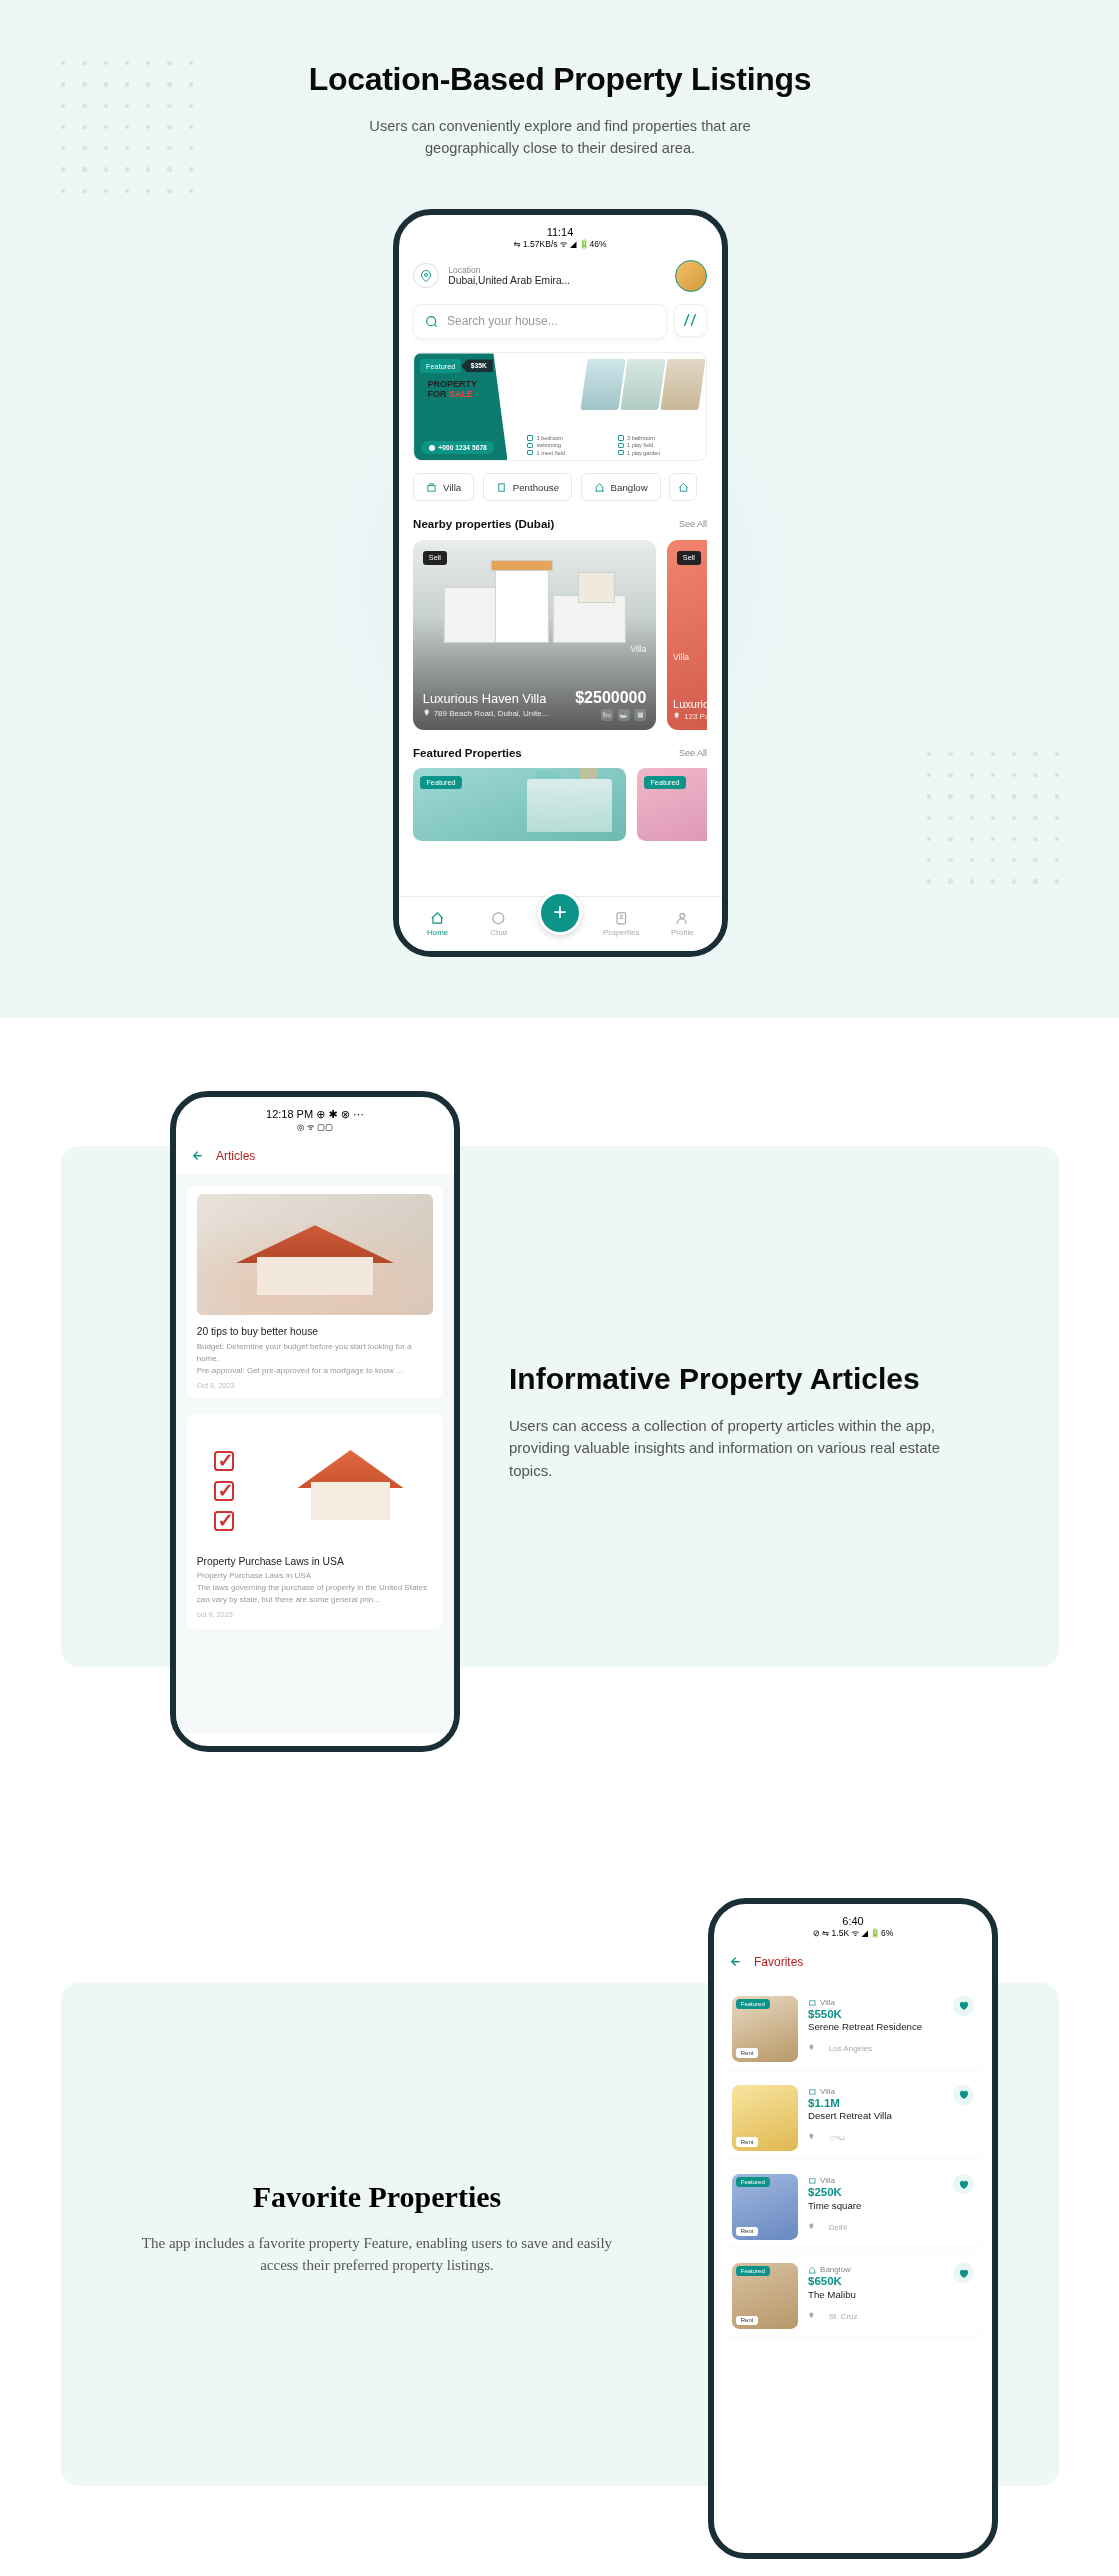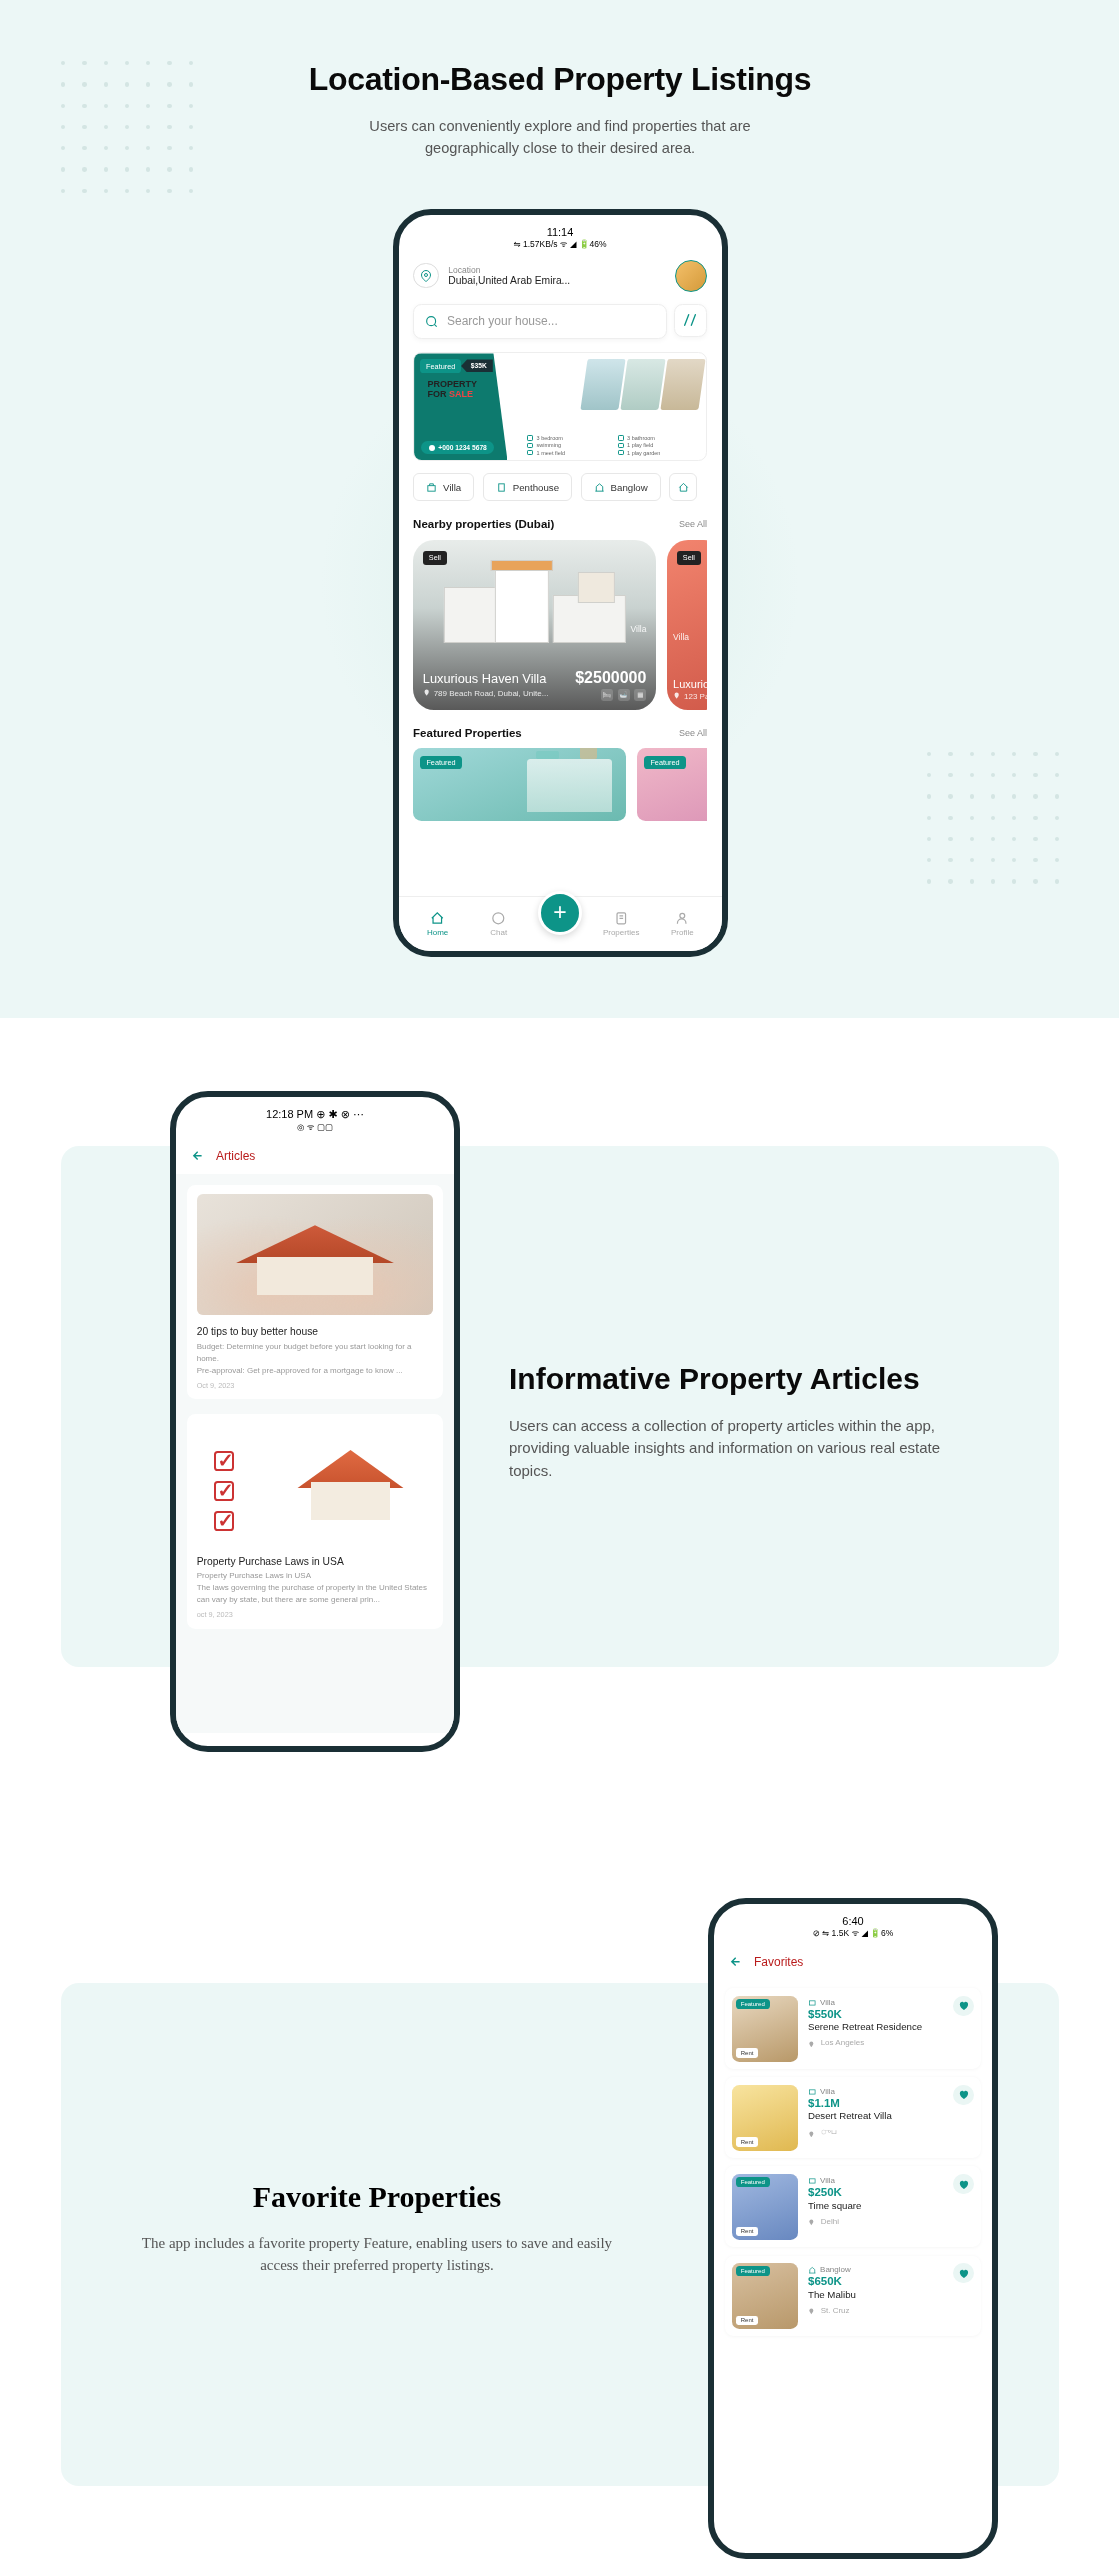--- a/index.html
+++ b/index.html
@@ -53,21 +53,21 @@
 
 .chips { display: flex; gap: 8.5px; margin-top: 12px; overflow: hidden; }
 .chip { flex: 0 0 auto; padding: 7.3px 12px; border-radius: 6px; background: #fff; border: 0.6px solid #e7e7e7; font-size: 9.7px; display: flex; align-items: center; gap: 6px; color: #333; }
 .chip svg { color: #0d9488; }
 
 .sec-head { display: flex; justify-content: space-between; align-items: center; margin-top: 17px; }
 .sec-head .t { font-size: 11.5px; font-weight: 700; color: #111; }
 .sec-head .a { font-size: 9px; color: #888; }
 
 .cards-row { display: flex; gap: 11px; margin-top: 9.7px; overflow: hidden; }
-.prop-card { flex: 0 0 243px; height: 170px; border-radius: 21px; background: linear-gradient(180deg, #e8ecea 0%, #c9d2d0 40%, rgba(0,0,0,0.65) 100%); position: relative; color: #fff; padding: 9.7px; }
+.prop-card { flex: 0 0 243px; height: 190px; border-radius: 11px; background: linear-gradient(180deg, #e8ecea 0%, #c9d2d0 40%, rgba(0,0,0,0.65) 100%); position: relative; color: #fff; padding: 9.7px; }
 .prop-card .houses { position: absolute; top: 24px; left: 50%; transform: translateX(-50%); width: 75%; height: 79px; }
 .house-block { position: absolute; background: #f3f3f1; border: 0.6px solid #d0d0cc; }
 .sell-tag { background: #222; font-size: 7.3px; padding: 2.4px 6px; border-radius: 3px; }
 .card-bottom { position: absolute; left: 9.7px; right: 9.7px; bottom: 8.5px; }
 .type-label { font-size: 8.5px; text-align: right; opacity: 0.9; }
 .title-row { display: flex; justify-content: space-between; align-items: baseline; margin-top: 1.2px; }
 .prop-title { font-size: 12.8px; font-weight: 400; margin-top: 36px; }
 .prop-price { font-size: 16px; font-weight: 700; }
 .addr-row { font-size: 8px; opacity: 0.85; margin-top: 2.4px; display: flex; align-items: flex-start; gap: 3.6px; }
 .amenities { display: flex; gap: 4.9px; margin-left: auto; }
@@ -116,21 +116,21 @@
 
 .fav-list { padding: 8.5px 11px; }
 .fav-row { display: flex; gap: 9.7px; background: #fff; border-radius: 8.5px; padding: 7.3px; margin-bottom: 8.5px; box-shadow: 0 0.6px 3.6px rgba(0,0,0,0.04); position: relative; }
 .fav-img { width: 66px; height: 66px; border-radius: 7.3px; background: linear-gradient(160deg, #f7d9a0, #d6a56a); position: relative; flex-shrink: 0; }
 .fav-img .featured-tag { font-size: 6px; top: 3.6px; left: 3.6px; padding: 1.8px 4.9px; }
 .fav-img .rent-tag { position: absolute; bottom: 3.6px; left: 3.6px; background: #fff; color: #333; font-size: 6px; padding: 1.8px 4.9px; border-radius: 2.4px; }
 .fav-info { flex: 1; padding-top: 2.4px; }
 .fav-type { font-size: 8px; color: #888; display: flex; align-items: center; gap: 3.6px; }
 .fav-price { font-size: 11.5px; color: #0d9488; font-weight: 700; margin-top: 1.2px; }
 .fav-name { font-size: 9.7px; color: #222; margin-top: 1.2px; }
-.fav-loc { font-size: 8px; color: #aaa; margin-top: 6px; display: flex; align-items: flex-end; gap: 6px; }
+.fav-loc { font-size: 8px; color: #aaa; margin-top: 12px; display: flex; align-items: flex-start; gap: 14px; }
 .heart { position: absolute; top: 7.3px; right: 7.3px; width: 20.6px; height: 20.6px; border-radius: 50%; background: #eaf6f4; display: flex; align-items: center; justify-content: center; color: #0d9488; }
 
 .mini-house { position: absolute; inset: 7.3px; }
 .roof { position: absolute; left: 14%; top: 22%; width: 72%; height: 36%; background: linear-gradient(180deg,#ce5a3a,#b44828); clip-path: polygon(50% 0, 100% 100%, 0 100%); }
 .wall { position: absolute; left: 24%; top: 52%; width: 52%; height: 36%; background: #f2e9dc; }
 .hand { position: absolute; inset: 0; background: radial-gradient(ellipse at 30% 80%, rgba(230,200,180,0.9), transparent 55%), radial-gradient(ellipse at 70% 80%, rgba(230,200,180,0.9), transparent 55%); }
 
 .check-img { background: #fff !important; }
 .check-img .roof { background: linear-gradient(180deg,#e06a42,#c8532e); left: 42%; top: 18%; width: 48%; }
 .check-img .wall { left: 48%; top: 48%; width: 36%; background: #f3ece0; }

